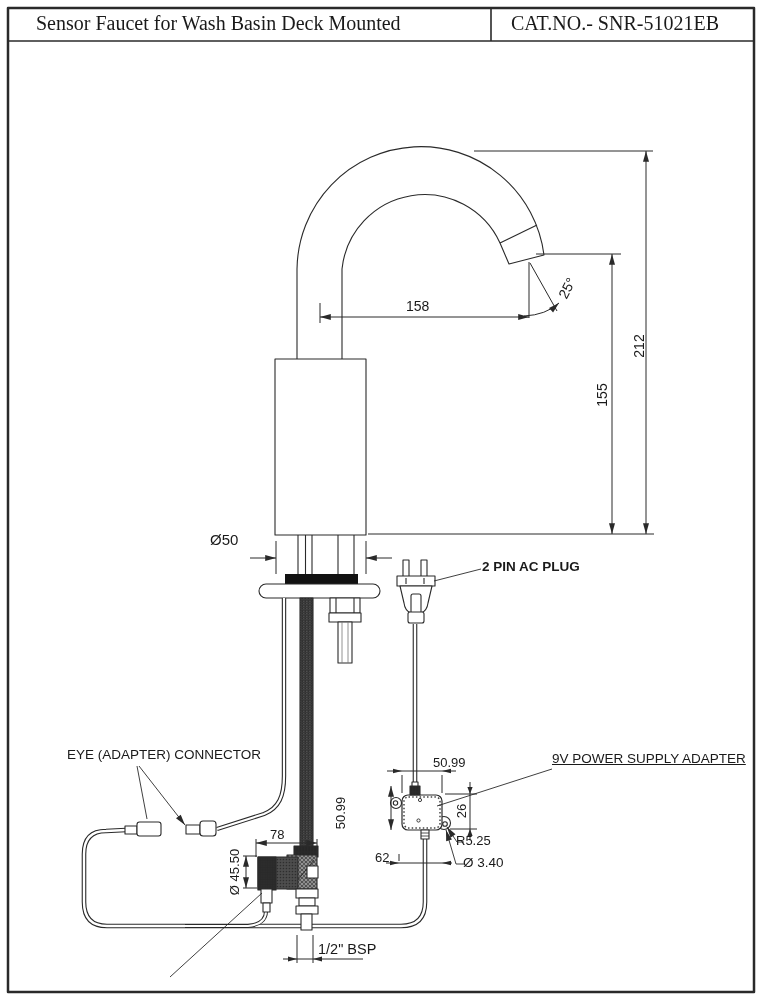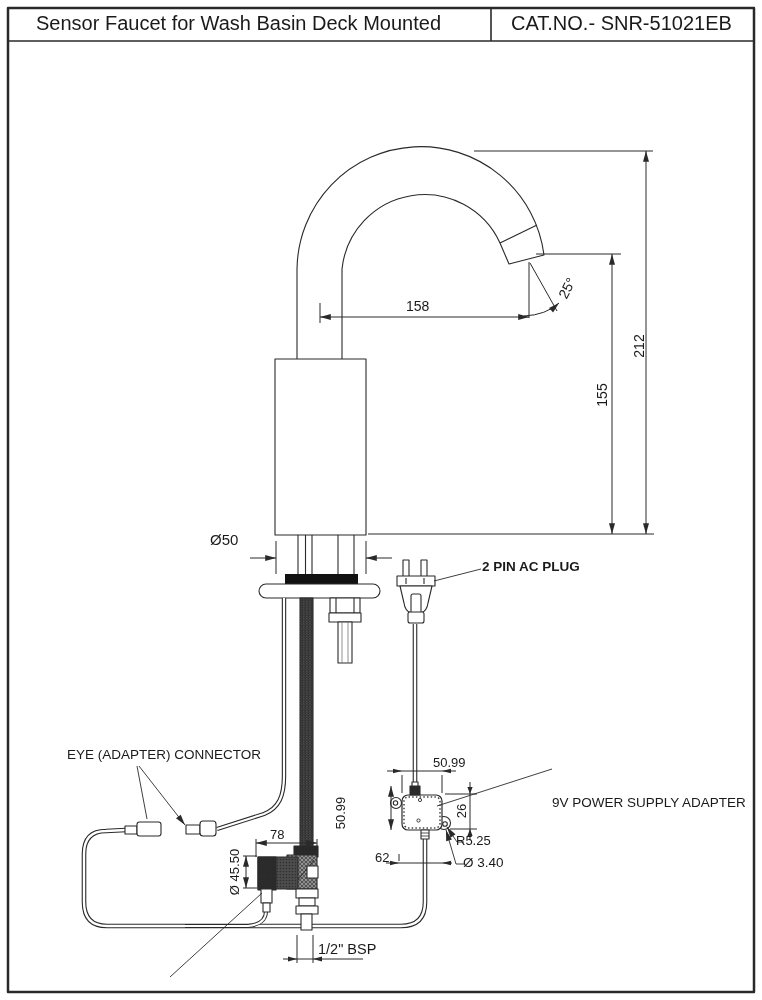--- a/index.html
+++ b/index.html
@@ -2,21 +2,21 @@
 <html><head>
 <meta charset="utf-8">
 <style>
   html,body{margin:0;padding:0;}
   body{
     width:762px;height:1000px;position:relative;background:#fff;
     font-family:"Liberation Sans", sans-serif;color:#1a1a1a;overflow:hidden;
   }
   #drawing{position:absolute;left:0;top:0;}
   .lbl{position:absolute;white-space:nowrap;color:#1a1a1a;line-height:1;}
-  .title{font-size:20px;}
+  .title{font-size:20px;font-family:Liberation Serif, serif;}
   .dim{font-size:14px;}
   .sm{font-size:13px;}
   .note{font-size:13.5px;}
   .rot{transform:translate(-50%,-50%) rotate(-90deg);transform-origin:center;}
   .rot25{transform:translate(-50%,-50%) rotate(-62deg);transform-origin:center;}
 </style>
 </head>
 <body>
 
 <svg id="drawing" width="762" height="1000" viewBox="0 0 762 1000" fill="none" stroke="#2a2a2a" stroke-width="1.1" stroke-linecap="butt" stroke-linejoin="round">
@@ -216,21 +216,21 @@
 <div class="lbl title" style="left:511px;top:13px;">CAT.NO.- SNR-51021EB</div>
 
 <div class="lbl dim" style="left:406px;top:299px;">158</div>
 <div class="lbl dim rot25" style="left:567px;top:288px;">25°</div>
 <div class="lbl dim rot" style="left:639px;top:346px;">212</div>
 <div class="lbl dim rot" style="left:602px;top:395px;">155</div>
 <div class="lbl dim" style="left:210px;top:532px;font-size:15px;">Ø50</div>
 
 <div class="lbl note" style="left:482px;top:560px;font-weight:bold;">2 PIN AC PLUG</div>
 <div class="lbl note" style="left:67px;top:748px;">EYE (ADAPTER) CONNECTOR</div>
-<div class="lbl note" style="left:552px;top:796px;">9V POWER SUPPLY ADAPTER</div>
+<div class="lbl note" style="left:552px;top:752px;text-decoration:underline;">9V POWER SUPPLY ADAPTER</div>
 <div class="lbl dim" style="left:132px;top:975px;margin-top:36px;">VALVE</div>
 <div class="lbl dim" style="left:318px;top:942px;font-size:14.5px;">1/2" BSP</div>
 
 <div class="lbl sm rot" style="left:340px;top:813px;">50.99</div>
 <div class="lbl sm" style="left:270px;top:828px;">78</div>
 <div class="lbl sm rot" style="left:234px;top:872px;">Ø 45.50</div>
 <div class="lbl sm" style="left:433px;top:756px;">50.99</div>
 <div class="lbl sm rot" style="left:461px;top:811px;">26</div>
 <div class="lbl sm" style="left:375px;top:851px;">62</div>
 <div class="lbl sm" style="left:456px;top:834px;text-align:center;">R5.25</div>

